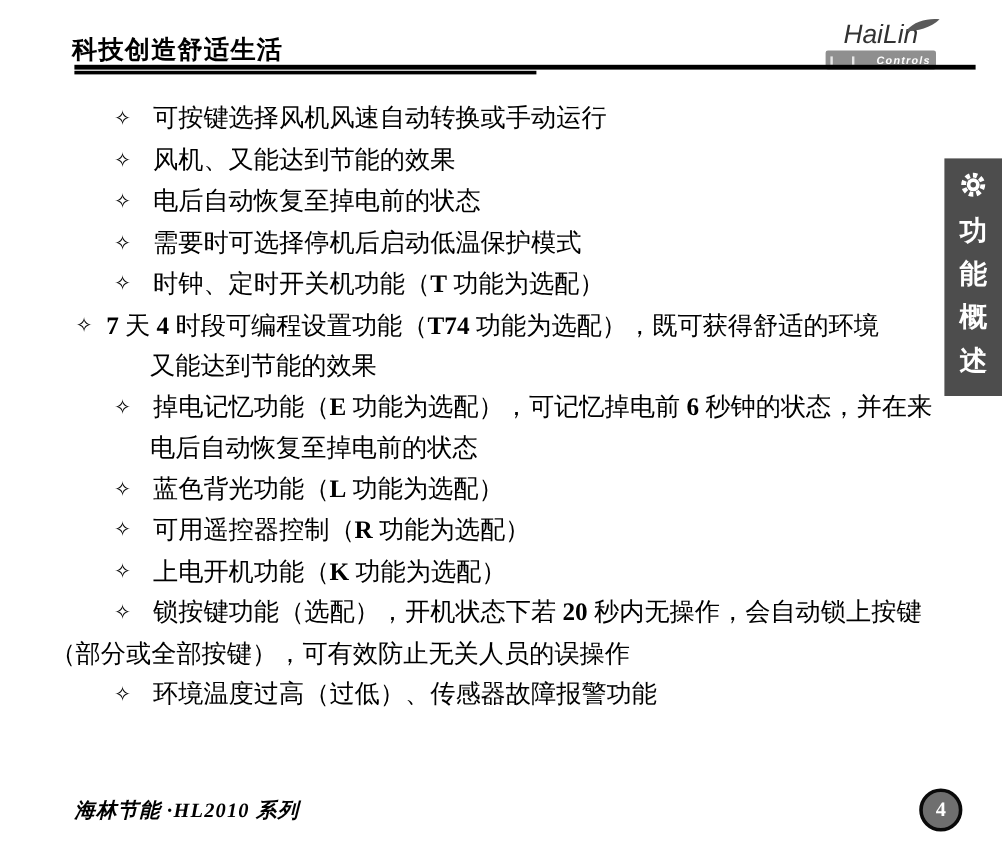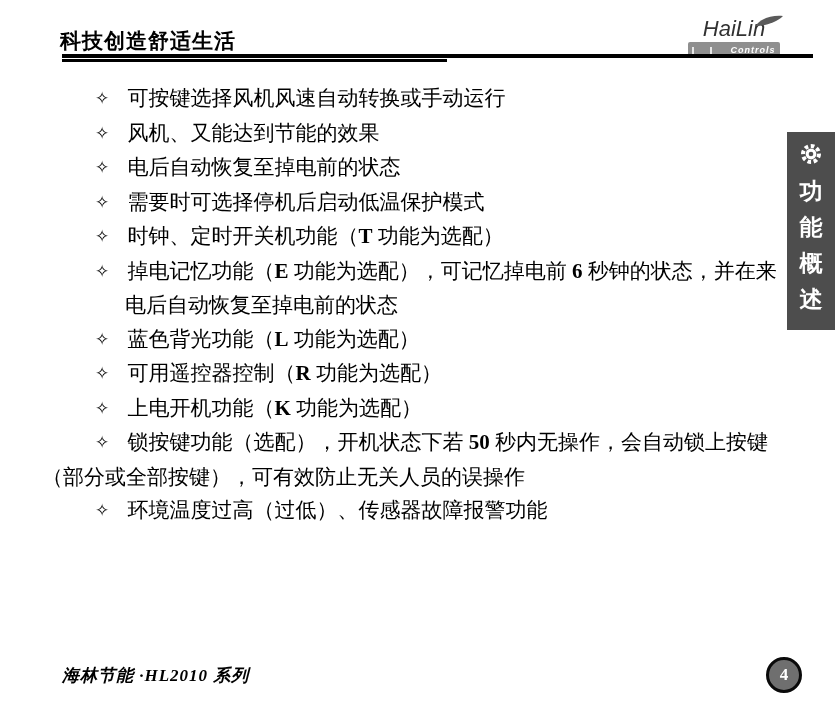--- a/index.html
+++ b/index.html
@@ -163,20 +163,27 @@
     </div>
   </div>
 
   <div>
     <div class="fline first pl-std">
       <span class="bullet">✧</span>
       <span class="ftext">时钟、定时开关机功能（<span class="latin">T</span> 功能为选配）</span>
     </div>
   </div>
 
+  <div>
+    <div class="fline first pl-wide">
+      <span class="bullet">✧</span>
+      <span class="ftext"><span class="latin">7</span> 天 <span class="latin">4</span> 时段可编程设置功能（<span class="latin">T74</span> 功能为选配），既可获得舒适的环境</span>
+    </div>
+  <div class="fline pl-text">又能达到节能的效果</div>
+    </div>
 
   <div>
     <div class="fline first pl-std">
       <span class="bullet">✧</span>
       <span class="ftext">掉电记忆功能（<span class="latin">E</span> 功能为选配），可记忆掉电前 <span class="latin">6</span> 秒钟的状态，并在来</span>
     </div>
   <div class="fline pl-text">电后自动恢复至掉电前的状态</div>
     </div>
 
   <div>
@@ -196,21 +203,21 @@
   <div>
     <div class="fline first pl-std">
       <span class="bullet">✧</span>
       <span class="ftext">上电开机功能（<span class="latin">K</span> 功能为选配）</span>
     </div>
   </div>
 
   <div>
     <div class="fline first pl-std">
       <span class="bullet">✧</span>
-      <span class="ftext">锁按键功能（选配），开机状态下若 <span class="latin">50</span> 秒内无操作，会自动锁上按键</span>
+      <span class="ftext">锁按键功能（选配），开机状态下若 <span class="latin">20</span> 秒内无操作，会自动锁上按键</span>
     </div>
   <div class="fline pl-marg">（部分或全部按键），可有效防止无关人员的误操作</div>
     </div>
 
   <div>
     <div class="fline first pl-std">
       <span class="bullet">✧</span>
       <span class="ftext">环境温度过高（过低）、传感器故障报警功能</span>
     </div>
   </div>

